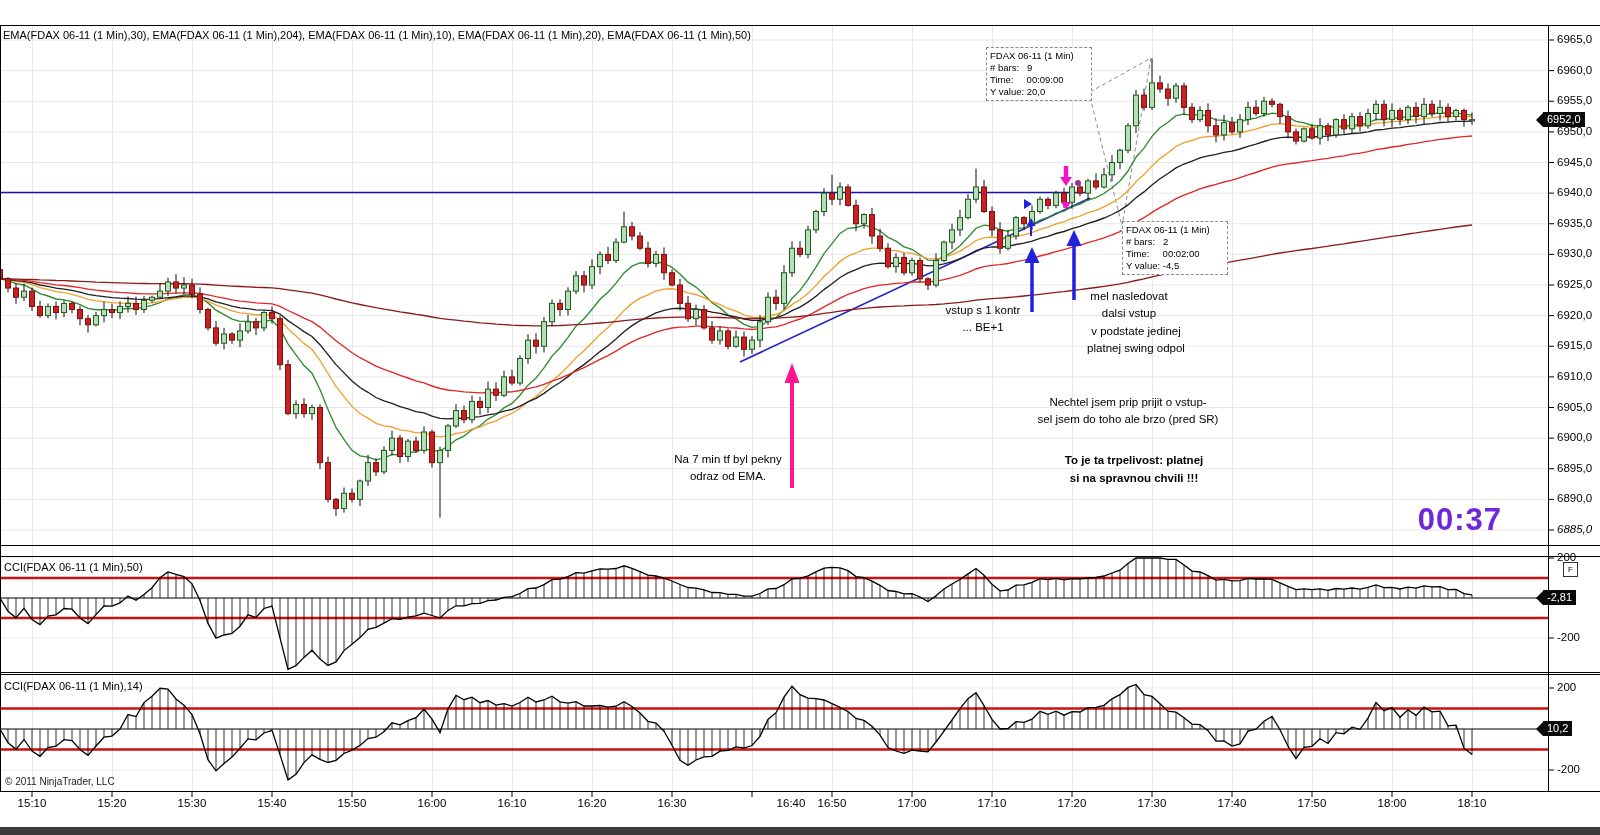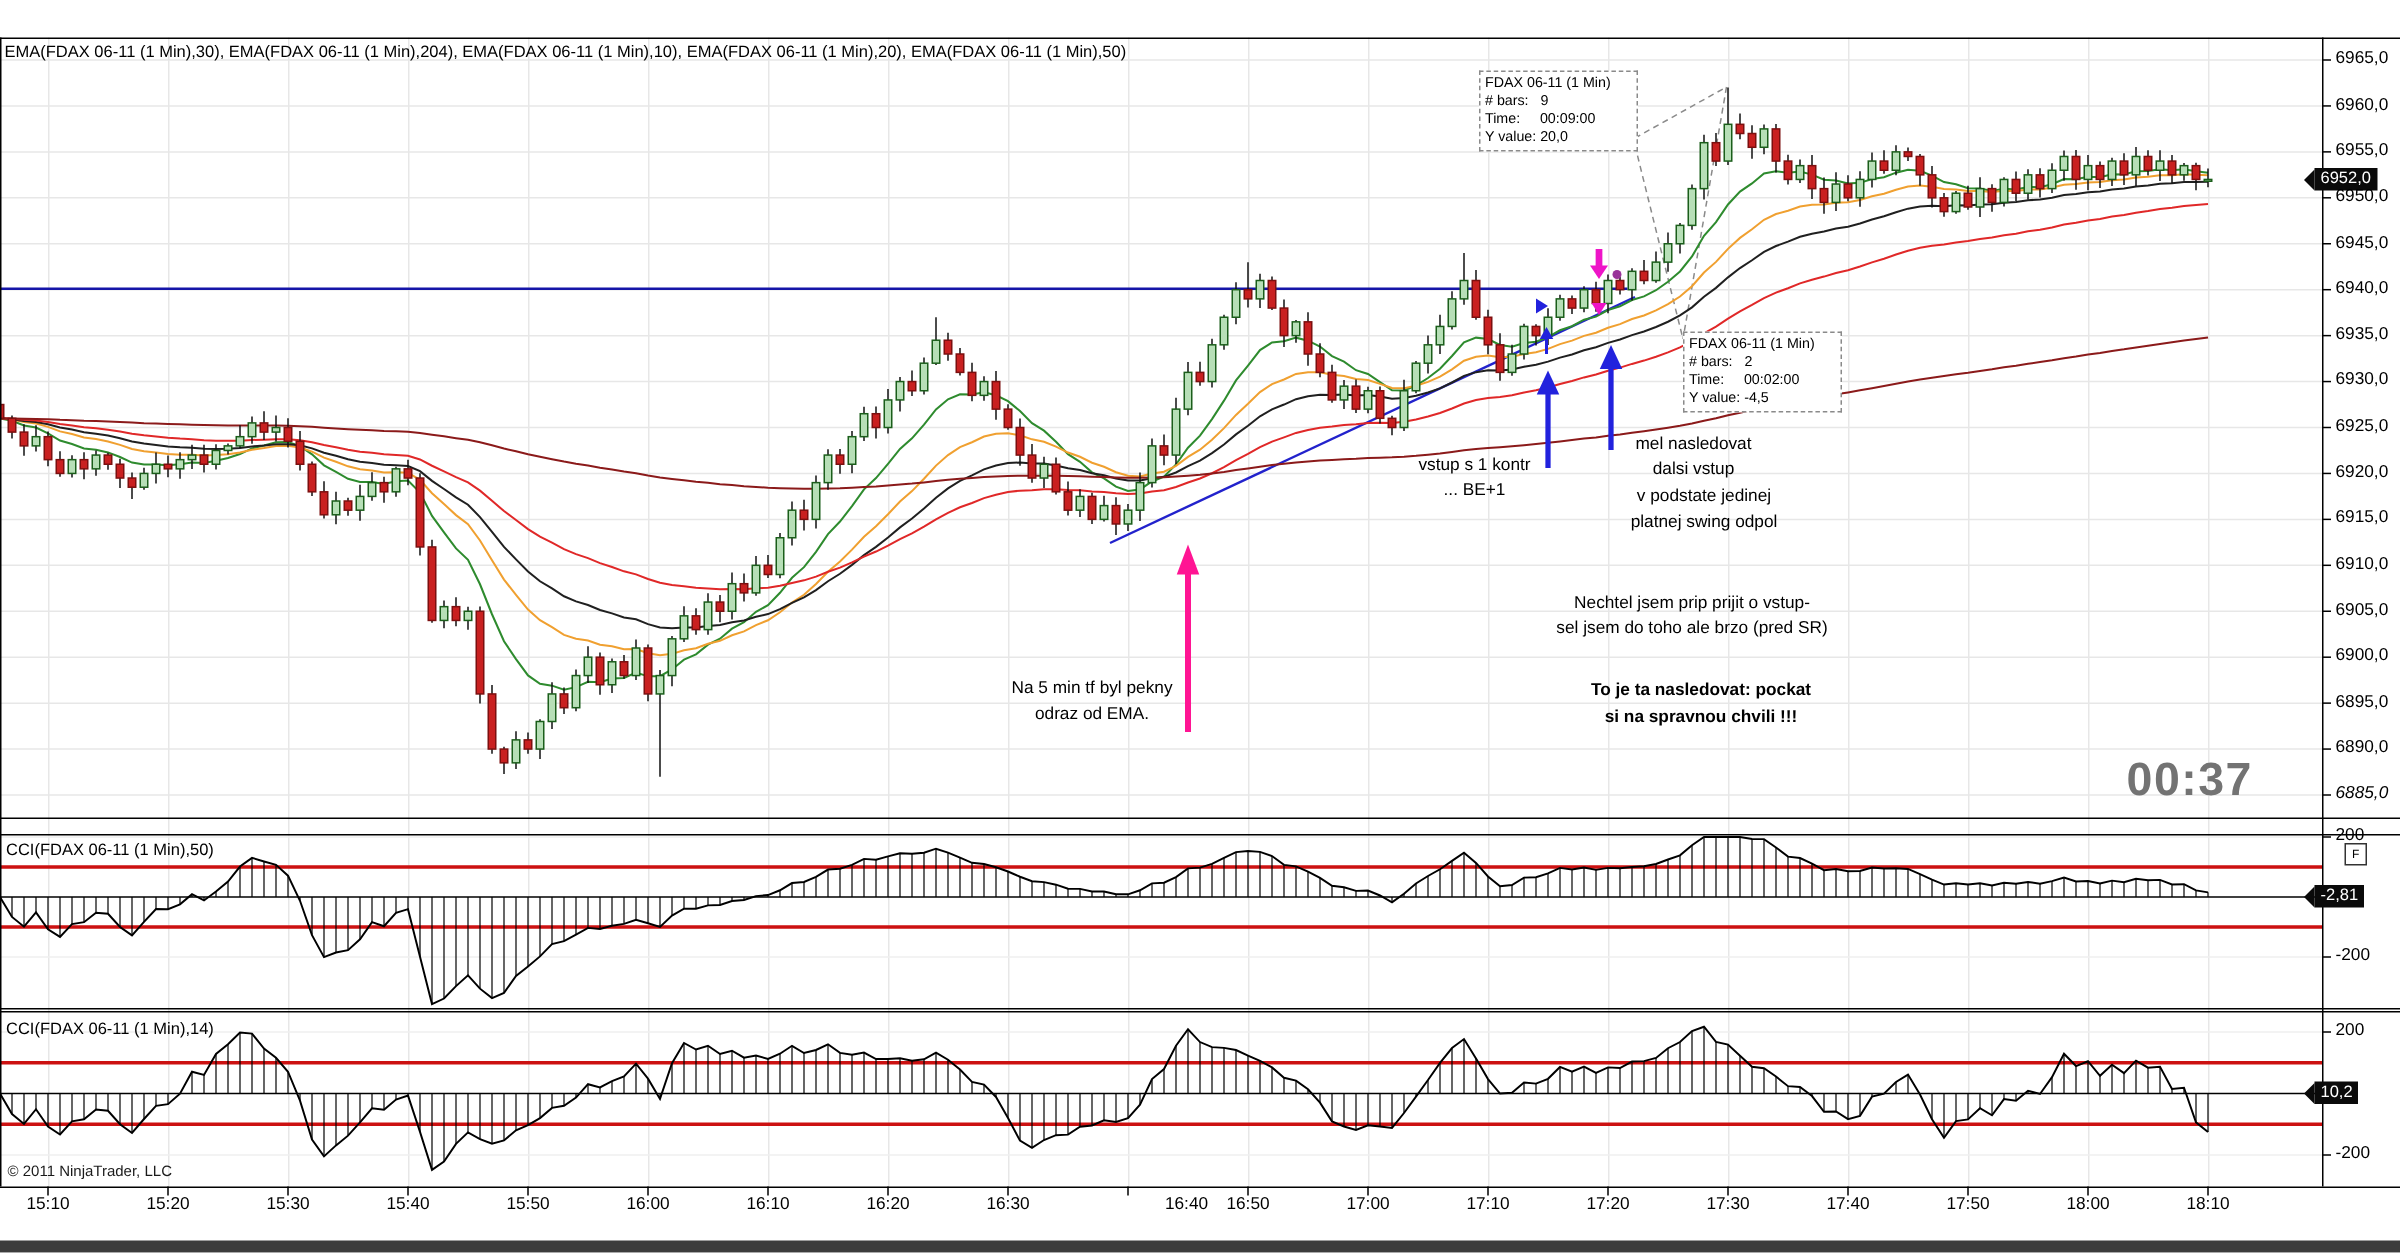--- a/index.html
+++ b/index.html
@@ -14,21 +14,21 @@
   .anno.bold{font-weight:bold;line-height:18px;}
   .mbox{position:absolute;border:1px dashed #8a8a8a;background:#fff;font-size:9.5px;
         line-height:12px;padding:2px 3px;white-space:pre;}
   .badge{position:absolute;background:#0a0a0a;color:#fff;font-size:11px;line-height:15px;
          padding:0 4px;white-space:nowrap;}
   .badge::before{content:"";position:absolute;left:-7px;top:50%;margin-top:-7px;
          border:7px solid transparent;border-right:7px solid #0a0a0a;border-left-width:0;}
   .axis-label{position:absolute;font-size:11.5px;white-space:nowrap;}
   .time-label{position:absolute;font-size:11.5px;transform:translateX(-50%);white-space:nowrap;}
   .timer{position:absolute;left:1330px;top:502px;width:172px;text-align:right;
-         font-size:31px;font-weight:bold;color:#737373;letter-spacing:1px;}
+         font-size:31px;font-weight:bold;color:#6d28d9;letter-spacing:1px;}
   .copyright{position:absolute;left:5px;top:776px;font-size:10px;color:#1a1a1a;}
   .f-icon{position:absolute;left:1563px;top:562px;width:13px;height:13px;border:1px solid #333;
           font-size:8px;line-height:13px;text-align:center;background:#fff;}
   .bottom-strip{position:absolute;left:0;top:827px;width:1600px;height:8px;background:#3c3c3c;}
 </style>
 </head>
 <body>
 
 <div id="screen">
 
@@ -916,25 +916,25 @@
   </div>
   <div class="anno" style="left:1136px;top:323px;">
     <div>v podstate jedinej</div>
     <div>platnej swing odpol</div>
   </div>
   <div class="anno" style="left:1128px;top:394px;">
     <div>Nechtel jsem prip prijit o vstup-</div>
     <div>sel jsem do toho ale brzo (pred SR)</div>
   </div>
   <div class="anno bold" style="left:1134px;top:451px;">
-    <div>To je ta nasledovat: pockat</div>
+    <div>To je ta trpelivost: platnej</div>
     <div>si na spravnou chvili !!!</div>
   </div>
   <div class="anno" style="left:728px;top:451px;">
-    <div>Na 5 min tf byl pekny</div>
+    <div>Na 7 min tf byl pekny</div>
     <div>odraz od EMA.</div>
   </div>
 
   <div class="panel-label" style="left:4px;top:561px;">CCI(FDAX 06-11 (1 Min),50)</div>
   <div class="panel-label" style="left:4px;top:680px;">CCI(FDAX 06-11 (1 Min),14)</div>
 
   <div class="badge" style="left:1543px;top:112px;">6952,0</div>
   <div class="badge" style="left:1543px;top:590px;">-2,81</div>
   <div class="badge" style="left:1543px;top:721px;">10,2</div>
 

